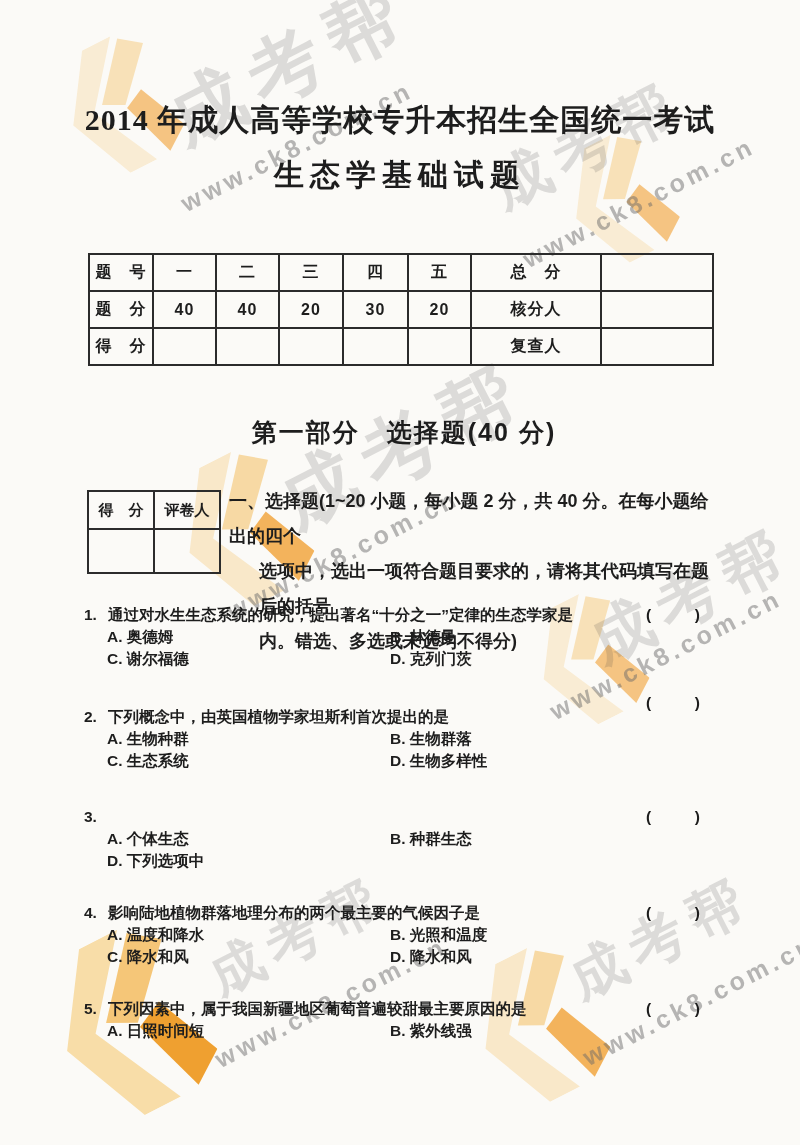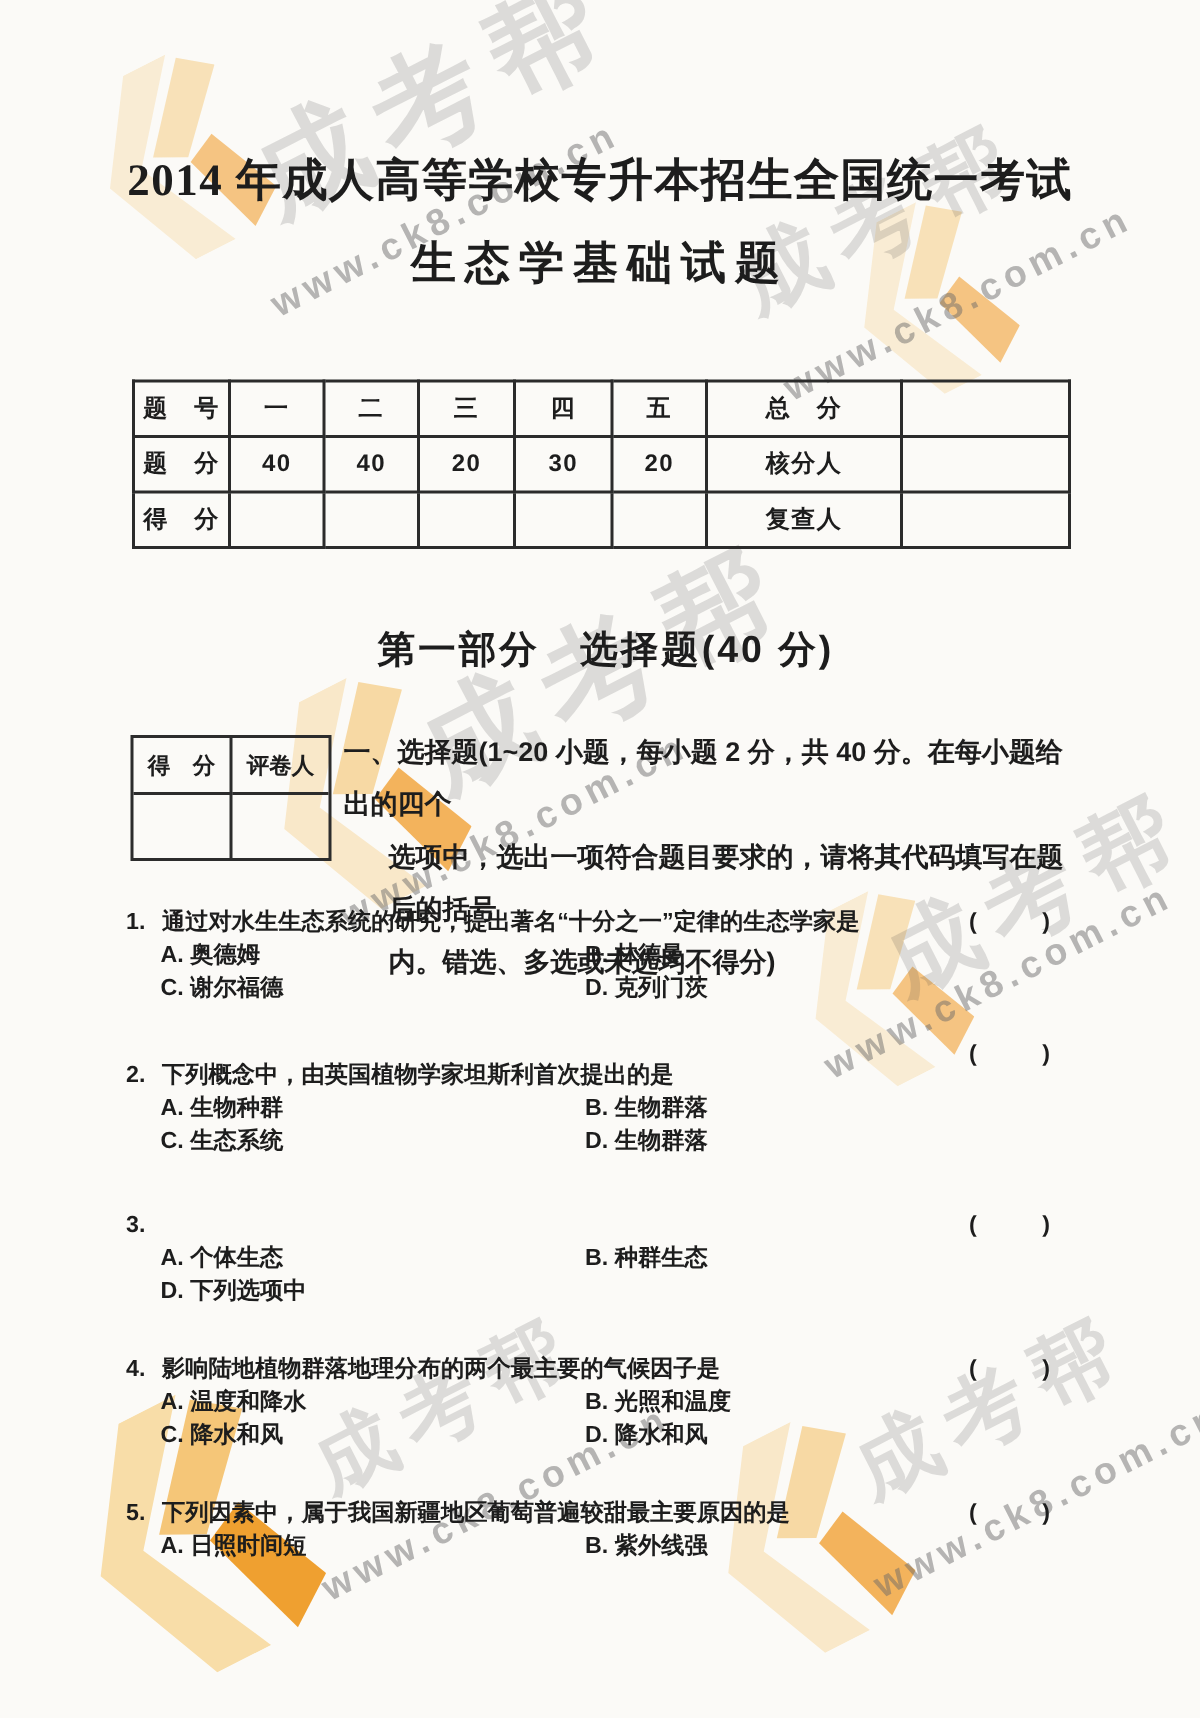--- a/index.html
+++ b/index.html
@@ -239,21 +239,21 @@
         <span>(</span>
         <span>)</span>
       </span>
     </div>
     <div class="q-opts">
       <span class="opt-a">A. 生物种群</span>
       <span class="opt-b">B. 生物群落</span>
     </div>
     <div class="q-opts">
       <span class="opt-a">C. 生态系统</span>
-      <span class="opt-b">D. 生物群落</span>
+      <span class="opt-b">D. 生物多样性</span>
     </div>
   </div>
 
   <div class="question" id="q3">
     <div class="q-head">
       <span class="q-num">3.</span>
       <span class="q-bracket">
         <span>(</span>
         <span>)</span>
       </span>

